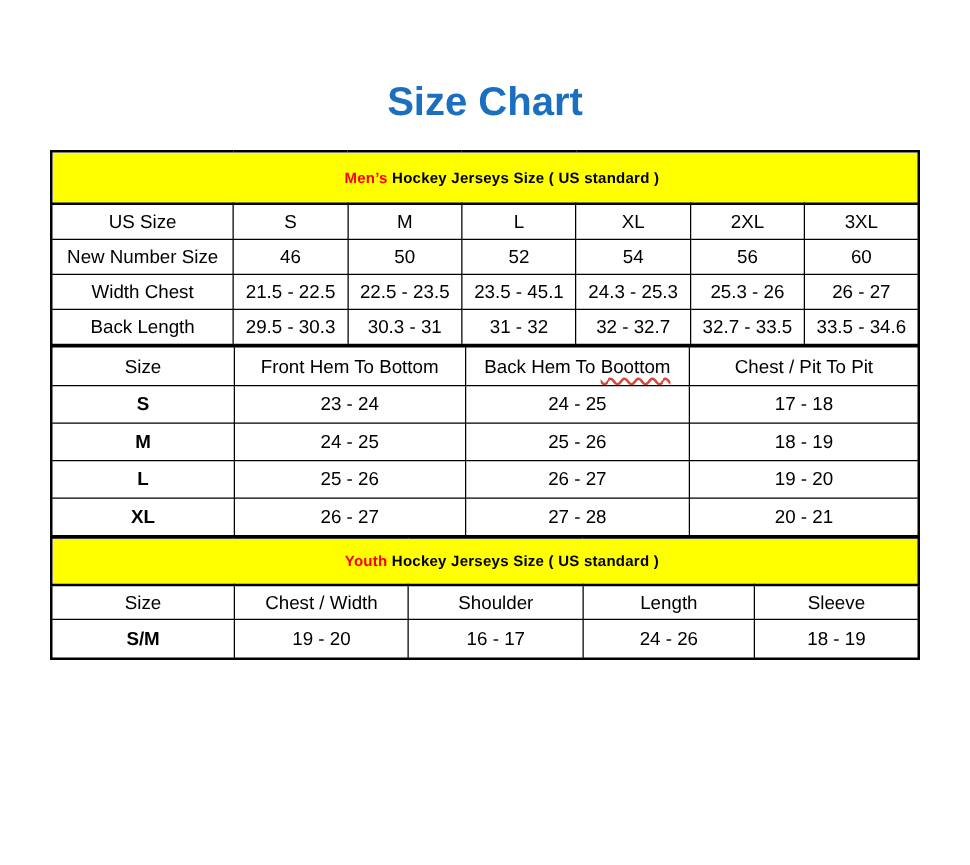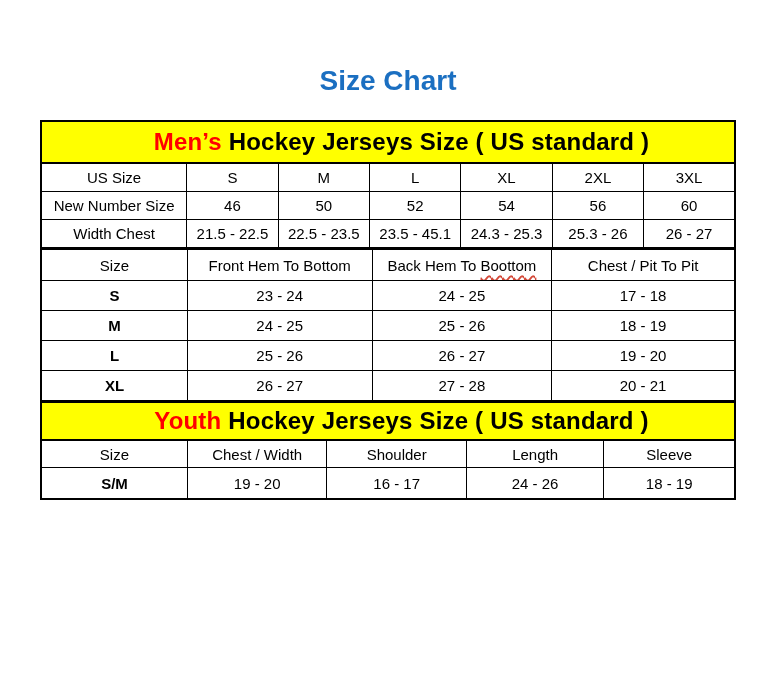--- a/index.html
+++ b/index.html
@@ -3,35 +3,35 @@
 <meta charset="utf-8">
 <style>
   html,body{margin:0;padding:0;}
   body{
     width:776px;height:692px;background:#ffffff;color:#000;
     font-family:"Liberation Sans",sans-serif;overflow:hidden;
     --title_blue:#1B6FC1;--section_header_bg:#FFFF00;--section_header_accent:#FF0000;--border:#000000;
   }
   .title{
     margin:0;padding:64px 0 0;text-align:center;
-    font-size:28px;line-height:34px;font-weight:700;color:var(--title_blue);
+    font-size:32px;line-height:34px;font-weight:700;color:var(--title_blue);
   }
   .tables{width:696px;margin:22px auto 0;}
   table{
     width:100%;border-collapse:collapse;table-layout:fixed;
     border:2px solid var(--border);
   }
   table + table{margin-top:-1px;}
   th,td{
     border:1px solid var(--border);text-align:center;vertical-align:middle;
     padding:0 2px;white-space:nowrap;overflow:hidden;
   }
   tr.cap th{
     background:var(--section_header_bg);
-    font-size:24px;font-weight:700;height:40px;
+    font-size:12px;font-weight:700;height:40px;
     border:2px solid var(--border);letter-spacing:.2px;padding-left:29px;
   }
   .red{color:var(--section_header_accent);}
   tr.head th{font-size:15px;font-weight:400;}
   tbody td{font-size:15px;font-weight:400;}
   .mens tr.cap th{height:40px}
   .mens tr.head th{height:27px}
   .mens tbody td{height:27px}
   .womens tr.cap th{height:36px}
   .womens tr.head th{height:30px}
@@ -101,20 +101,29 @@
       </tr>
       <tr>
         <td>Width Chest</td>
         <td>21.5 - 22.5</td>
         <td>22.5 - 23.5</td>
         <td>23.5 - 45.1</td>
         <td>24.3 - 25.3</td>
         <td>25.3 - 26</td>
         <td>26 - 27</td>
       </tr>
+      <tr>
+        <td>Back Length</td>
+        <td>29.5 - 30.3</td>
+        <td>30.3 - 31</td>
+        <td>31 - 32</td>
+        <td>32 - 32.7</td>
+        <td>32.7 - 33.5</td>
+        <td>33.5 - 34.6</td>
+      </tr>
     </tbody>
   </table>
 
   <table class="womens">
     <colgroup>
       <col class="c0">
         <col class="c1">
         <col class="c2">
         <col class="c3">
     </colgroup>

